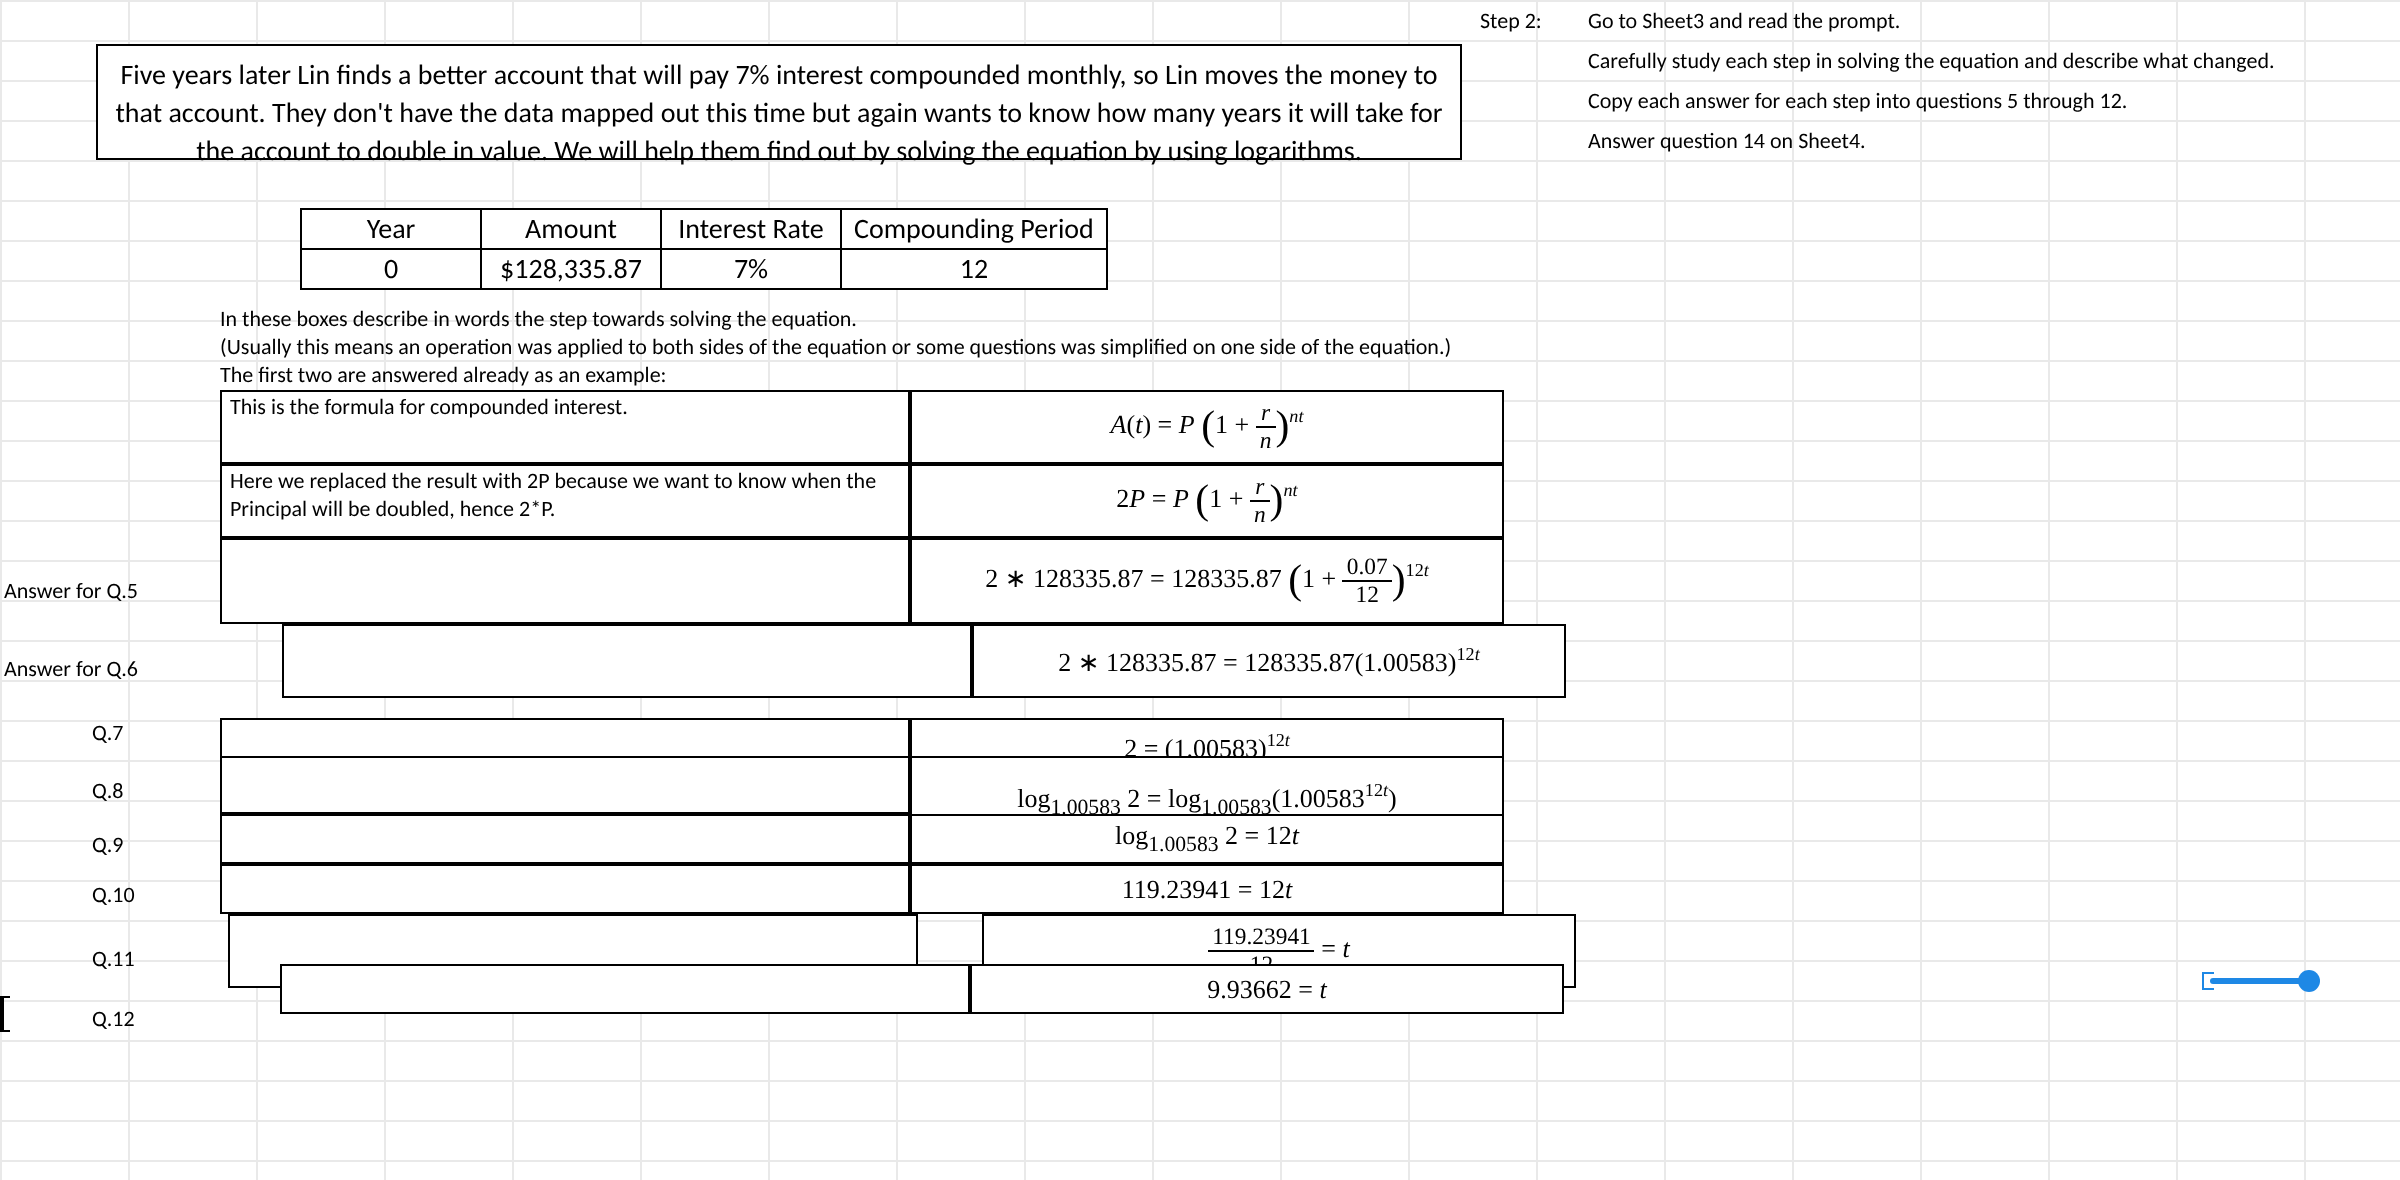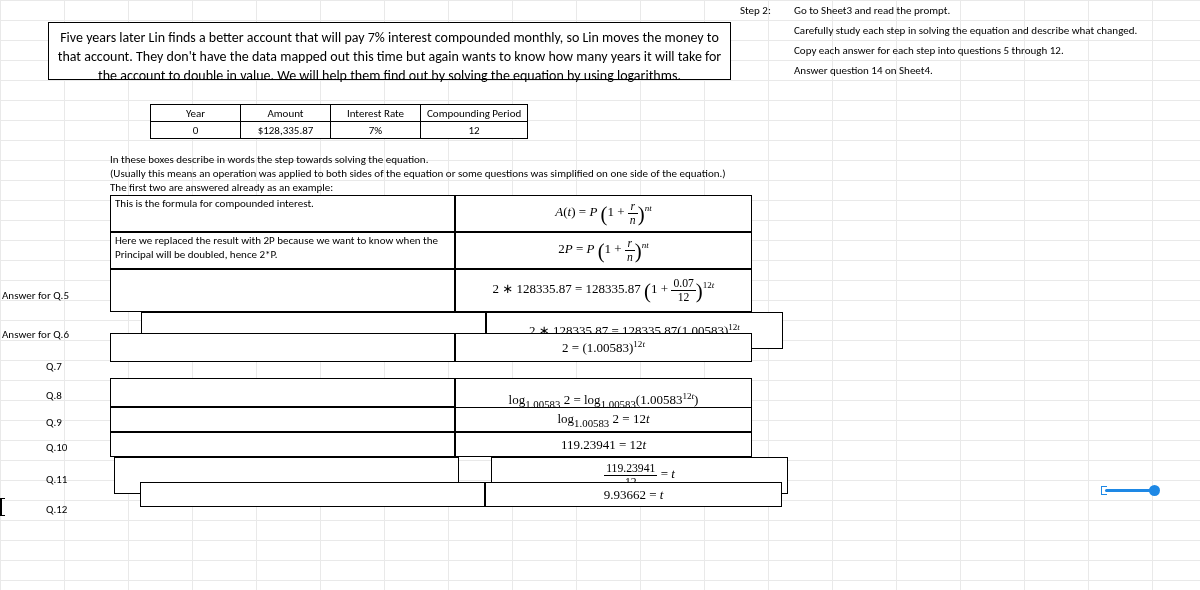--- a/index.html
+++ b/index.html
@@ -52,21 +52,21 @@
   .params-table {
     position: absolute;
     left: 150px;
     top: 104px;
     border-collapse: collapse;
     background: #fff;
   }
   .params-table th, .params-table td {
     border: 1px solid #000;
     padding: 1px 6px;
-    font-size: 11px;
+    font-size: 14px;
     font-weight: normal;
     text-align: center;
     height: 17px;
     min-width: 90px;
   }
   .params-table th { background: #fff; }
 
   .instr {
     position: absolute;
     left: 110px;
@@ -240,21 +240,21 @@
     </div>
   </div>
 
   <div class="step-row" style="left:110px; top:312px;margin-left:31px;">
     <div class="step-desc" style="height:37px;"></div>
     <div class="step-eq" style="height:37px;">
       <span>2 ∗ 128335.87 = 128335.87(1.00583)<sup>12<i>t</i></sup></span>
     </div>
   </div>
 
-  <div class="step-row" style="left:110px; top:333px;">
+  <div class="step-row" style="left:110px; top:359px;">
     <div class="step-desc" style="height:29px;"></div>
     <div class="step-eq" style="height:29px;">
       <span>2 = (1.00583)<sup>12<i>t</i></sup></span>
     </div>
   </div>
 
   <div class="step-row" style="left:110px; top:378px;">
     <div class="step-desc" style="height:29px;"></div>
     <div class="step-eq" style="height:44px;">
       <span>log<sub>1.00583</sub> 2 = log<sub>1.00583</sub>(1.00583<sup>12<i>t</i></sup>)</span>

